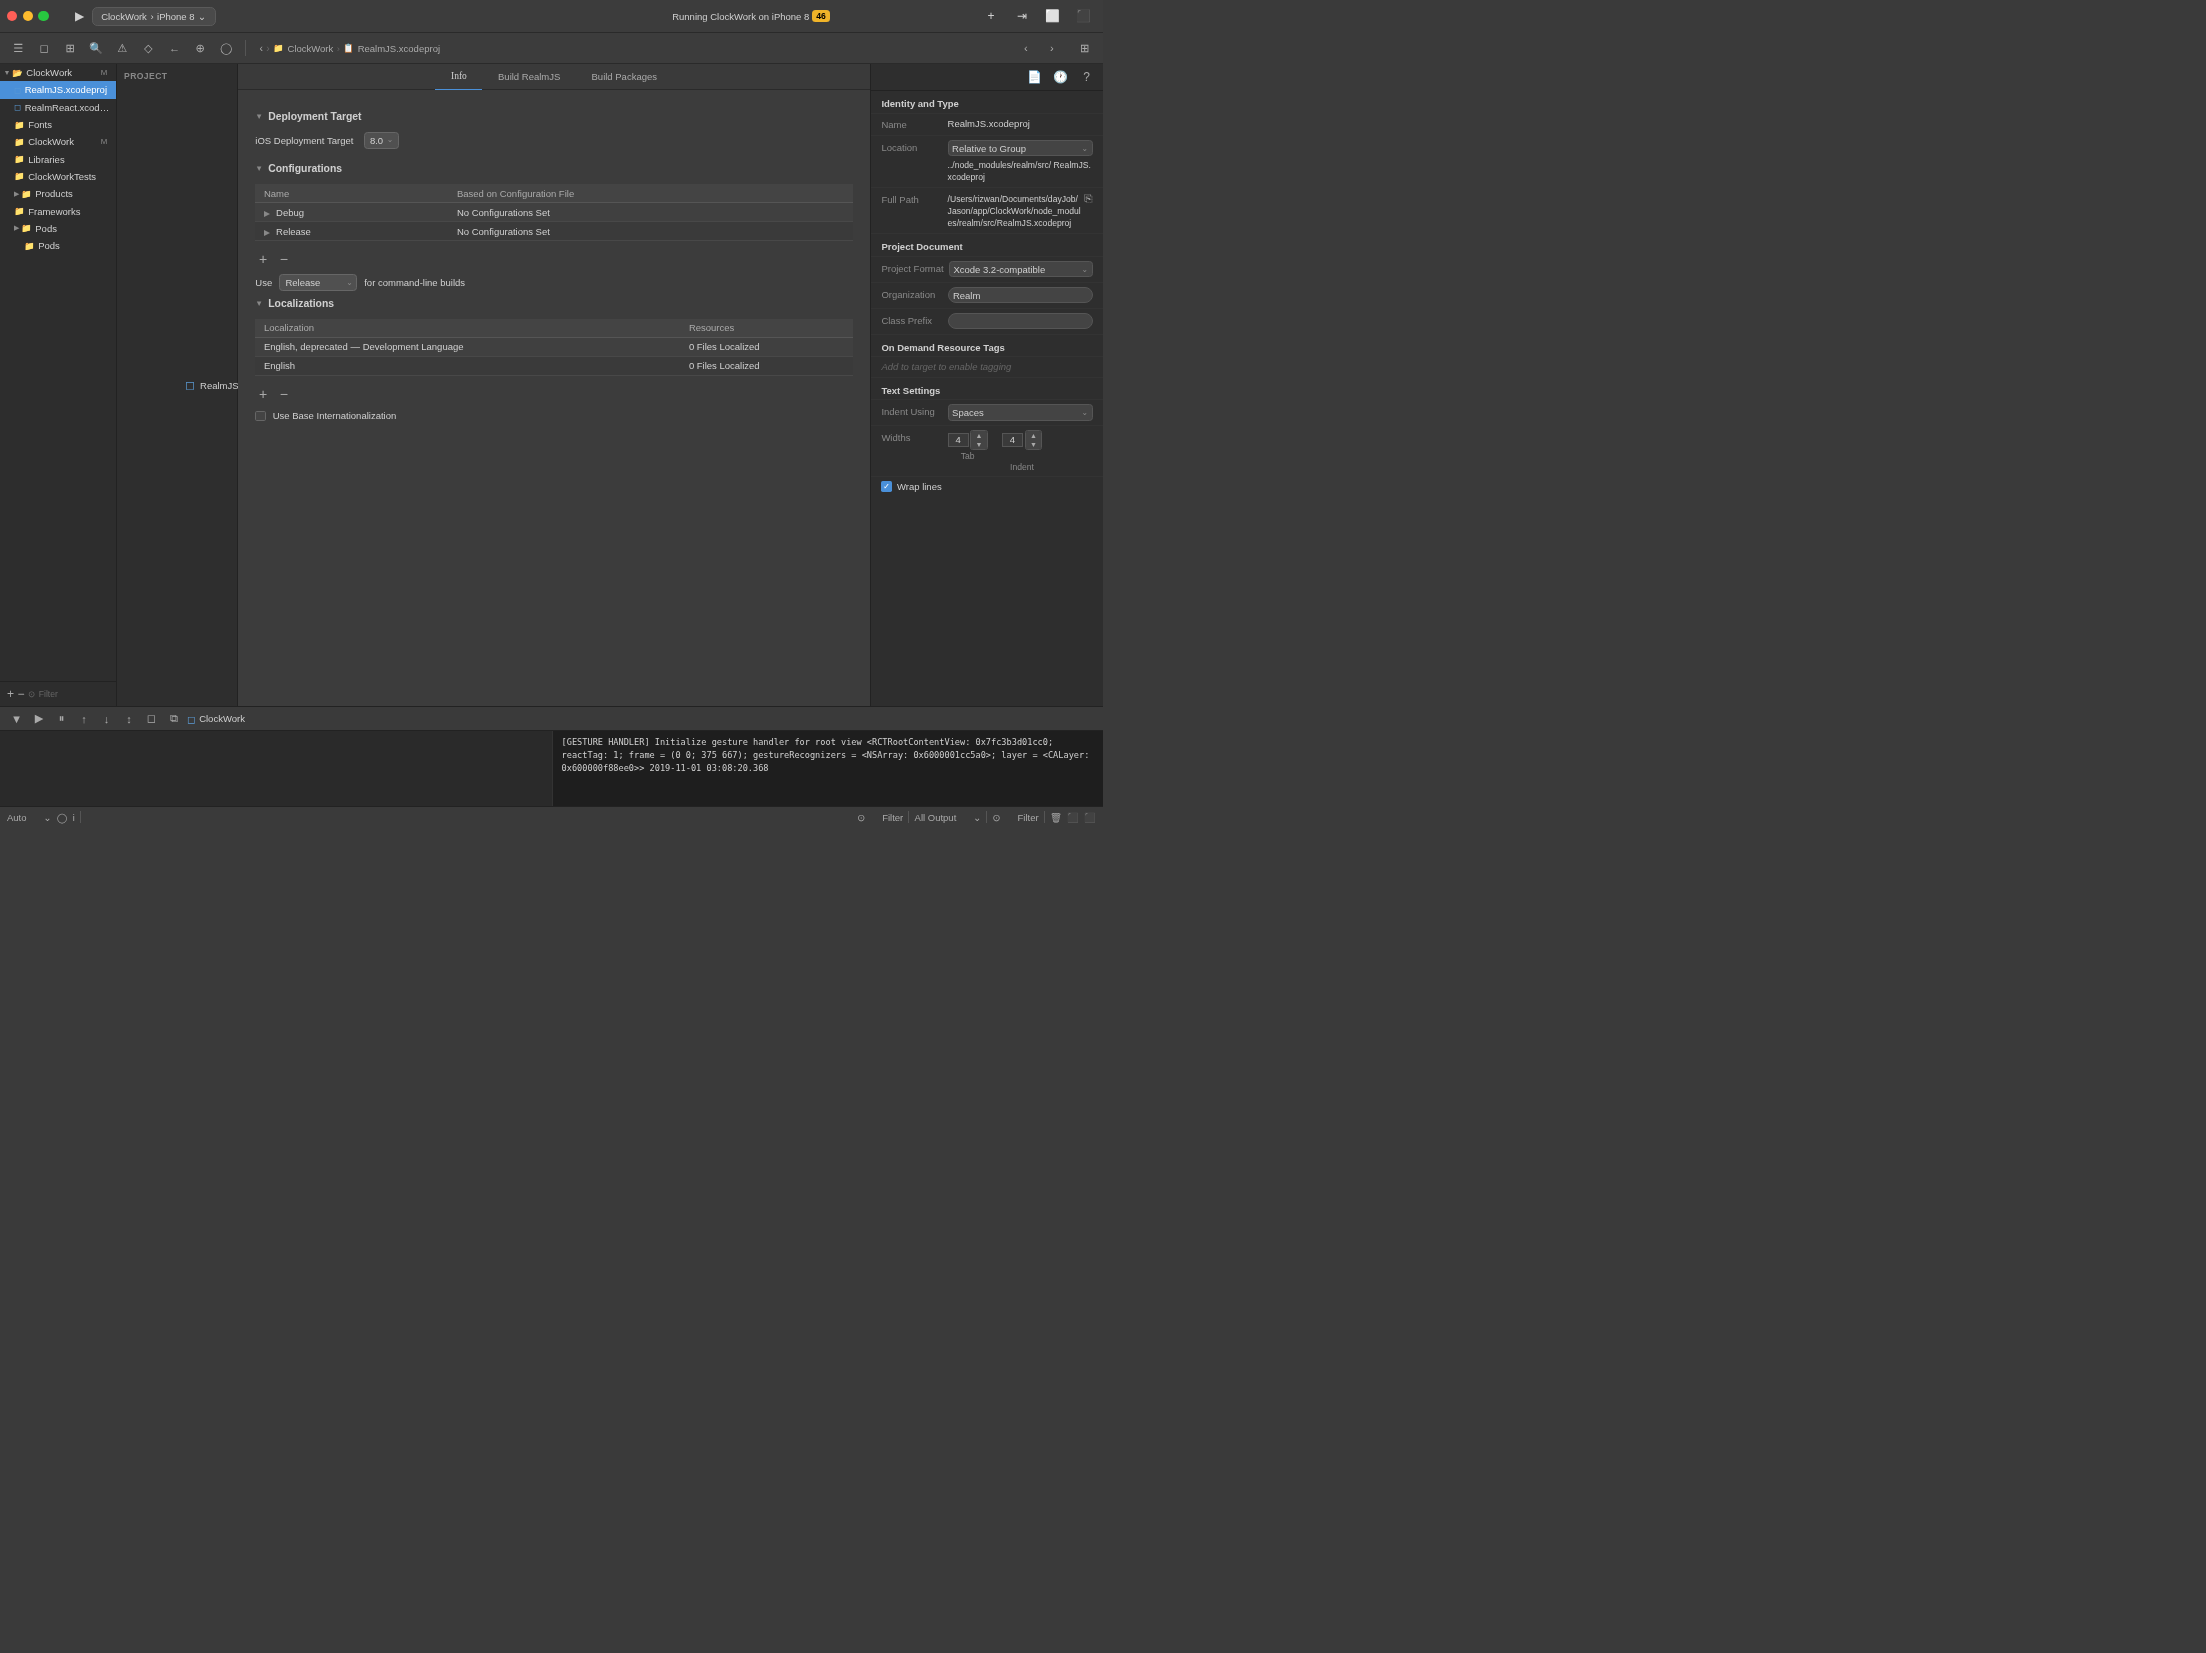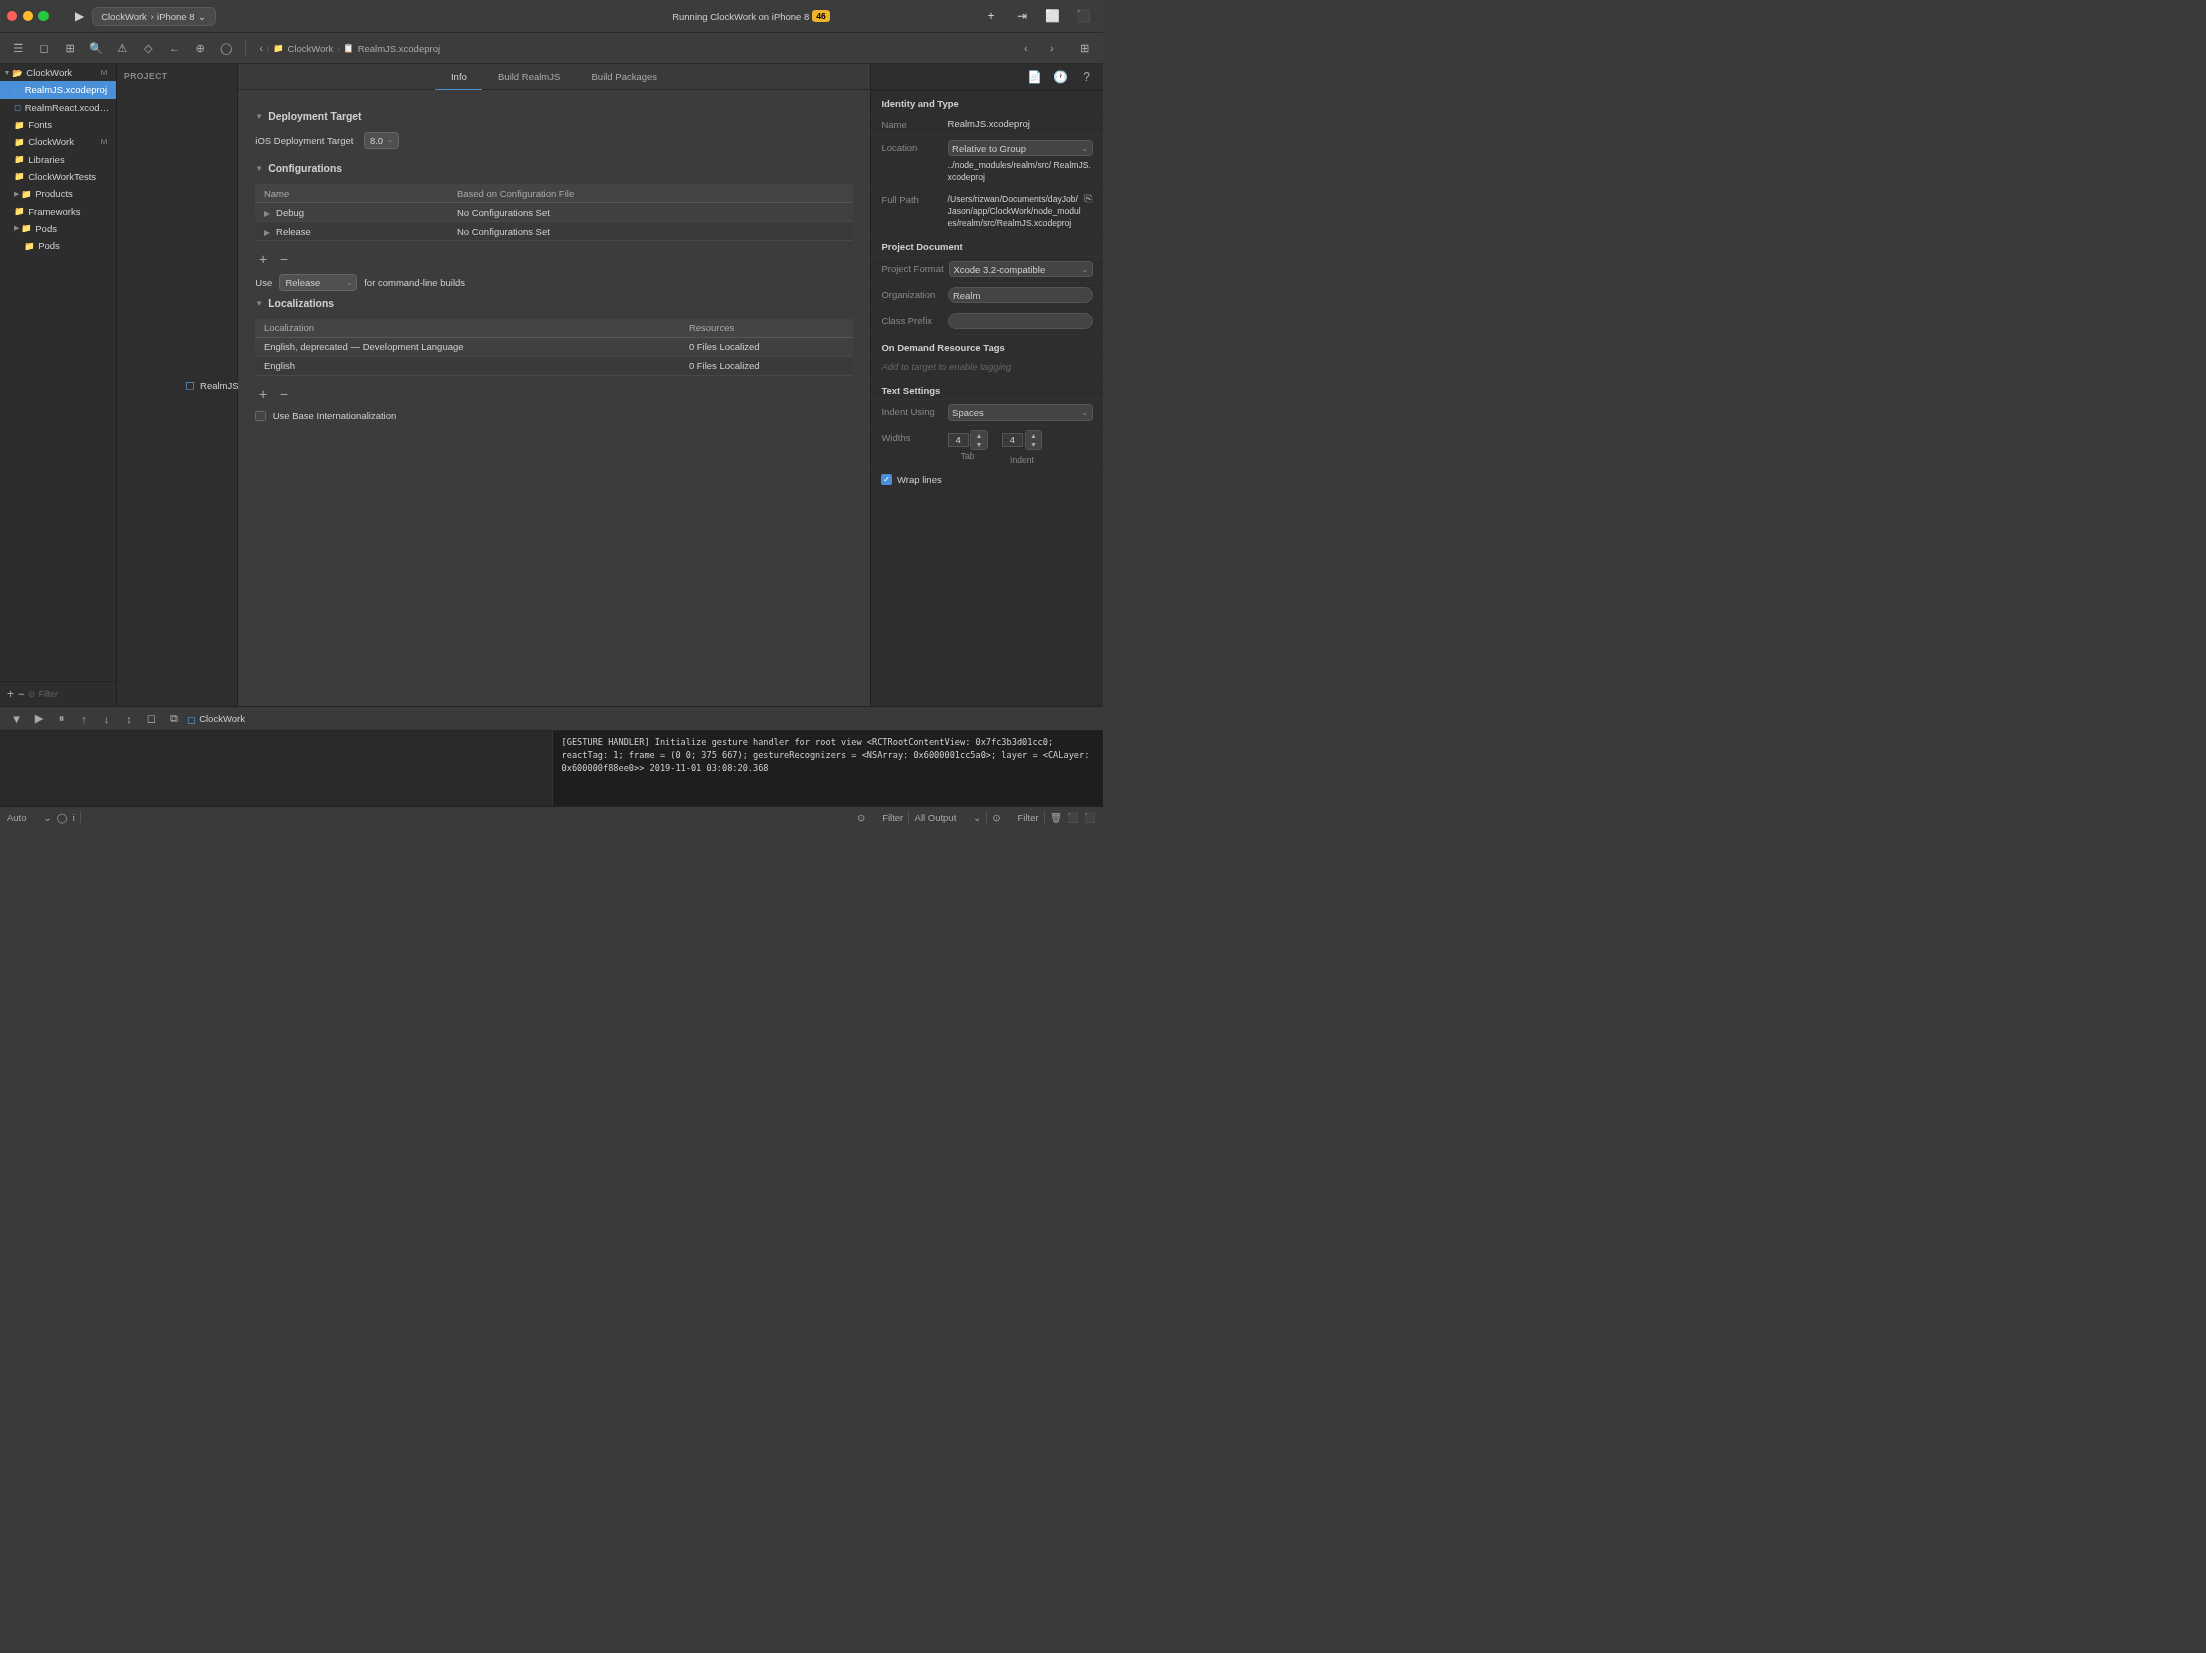--- a/index.html
+++ b/index.html
@@ -265,21 +265,21 @@
     .tab {
       padding: 0 15.6px;
       height: 26px;
       display: flex;
       align-items: center;
       cursor: pointer;
       font-size: 9.5px;
       color: #aaa;
       border-bottom: 1.7px solid transparent;
     }
-    .tab.active { color: #d0d0d0; border-bottom: 1.7px solid #4a90d9; }
+    .tab.active { color: #d0d0d0; border-bottom: 1.7px solid #4a90d9; font-family: Liberation Serif, serif; }
 
     
     .settings-content {
       flex: 1;
       overflow-y: auto;
       padding: 14px 17.3px;
       background: #3c3c3c;
     }
 
     .section-header {
@@ -928,21 +928,21 @@
           </div>
 
           <div style="display:flex;flex-direction:column;align-items:center;">
             <div style="display:flex;align-items:center;gap:1.7px;">
               <span style="width:21px;text-align:center;background:#3a3a3a;border:0.9px solid #555;font-size:9.5px;color:#d0d0d0;padding:0.9px 3.5px;">4</span>
               <div class="rp-stepper">
                 <button class="rp-stepper-btn">▲</button>
                 <button class="rp-stepper-btn">▼</button>
               </div>
             </div>
-            <span style="font-size:8.6px;color:#888;margin-top:5px;">Indent</span>
+            <span style="font-size:8.6px;color:#888;margin-top:12px;">Indent</span>
           </div>
         </div>
       </div>
     </div>
 
     <div class="rp-checkbox-row">
       <div class="rp-checkbox">
         <span class="check">✓</span>
       </div>
       <span>Wrap lines</span>

